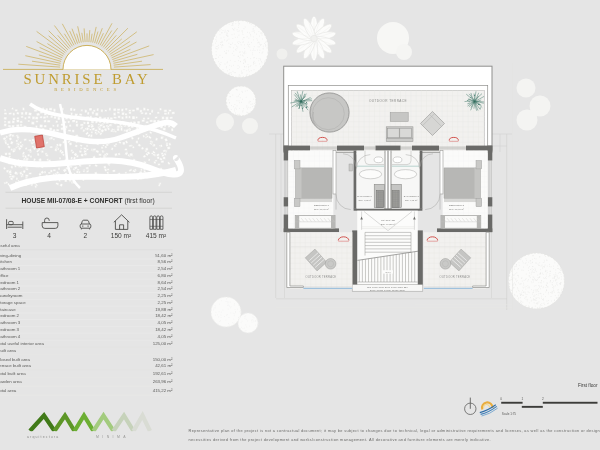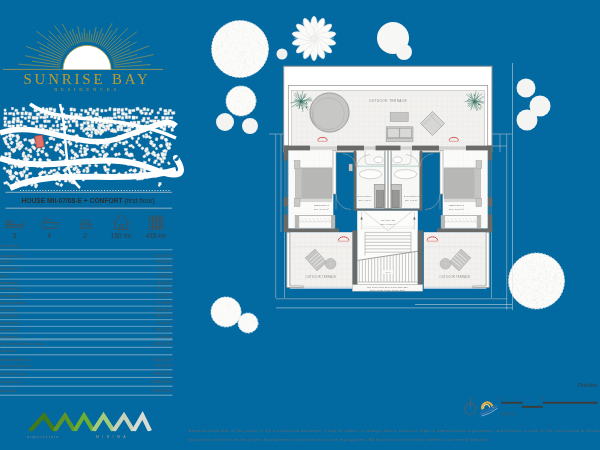--- a/index.html
+++ b/index.html
@@ -1,15 +1,15 @@
 <!DOCTYPE html>
 <html><head><meta charset="utf-8">
 <style>
 html,body{margin:0;padding:0;background:#fff;}
-#page{position:relative;width:600px;height:450px;overflow:hidden;background:#0369a1;
+#page{position:relative;width:600px;height:450px;overflow:hidden;background:#e5e5e5;
 font-family:"Liberation Sans",sans-serif;}
 svg text{font-family:"Liberation Sans",sans-serif;}
 .serif{font-family:"Liberation Serif",serif;}
 </style></head><body>
 <div id="page">
 <svg width="600" height="450" viewBox="0 0 600 450" xmlns="http://www.w3.org/2000/svg">
 
 <g>
 <path d="M60.1 67.1L18.3 64.2M60.3 65.2L32.0 61.2M60.6 63.3L25.3 55.7M61.1 61.4L38.9 54.9M61.7 59.6L26.2 46.4M62.4 57.8L39.6 47.4M63.3 56.1L36.6 41.5M64.3 54.4L47.4 43.6M65.4 52.8L36.6 31.4M66.6 51.3L48.6 35.8M67.9 49.9L48.7 30.7M69.3 48.6L57.7 35.3M70.8 47.4L54.4 25.5M72.4 46.3L64.3 33.7M74.0 45.3L62.3 23.8M75.8 44.4L69.6 30.9M77.6 43.7L72.0 28.7M79.4 43.1L76.6 33.6M81.3 42.6L77.7 26.3M83.2 42.3L81.8 32.8M85.1 42.1L84.1 28.4M87.0 42.0L87.0 33.4M88.9 42.1L89.8 30.1M90.8 42.3L92.1 33.7M92.7 42.6L96.2 26.9M94.6 43.1L98.0 31.5M96.4 43.7L102.3 28.2M98.2 44.4L103.4 33.2M100.0 45.3L112.0 23.3M101.6 46.3L111.8 30.5M103.2 47.4L117.7 28.1M104.7 48.6L116.3 35.3M106.1 49.9L127.9 28.2M107.4 51.3L121.8 38.9M108.6 52.8L136.8 31.8M109.7 54.4L130.1 41.4M110.7 56.1L136.5 42.0M111.6 57.8L130.4 49.3M112.3 59.6L149.2 45.9M112.9 61.4L137.4 54.3M113.4 63.3L153.6 54.6M113.7 65.2L142.0 61.2M113.9 67.1L150.6 64.6" stroke="#c3a033" stroke-width="0.55" fill="none"></path>
 <path d="M3 69.4H163" stroke="#c3a033" stroke-width="0.7"></path>

